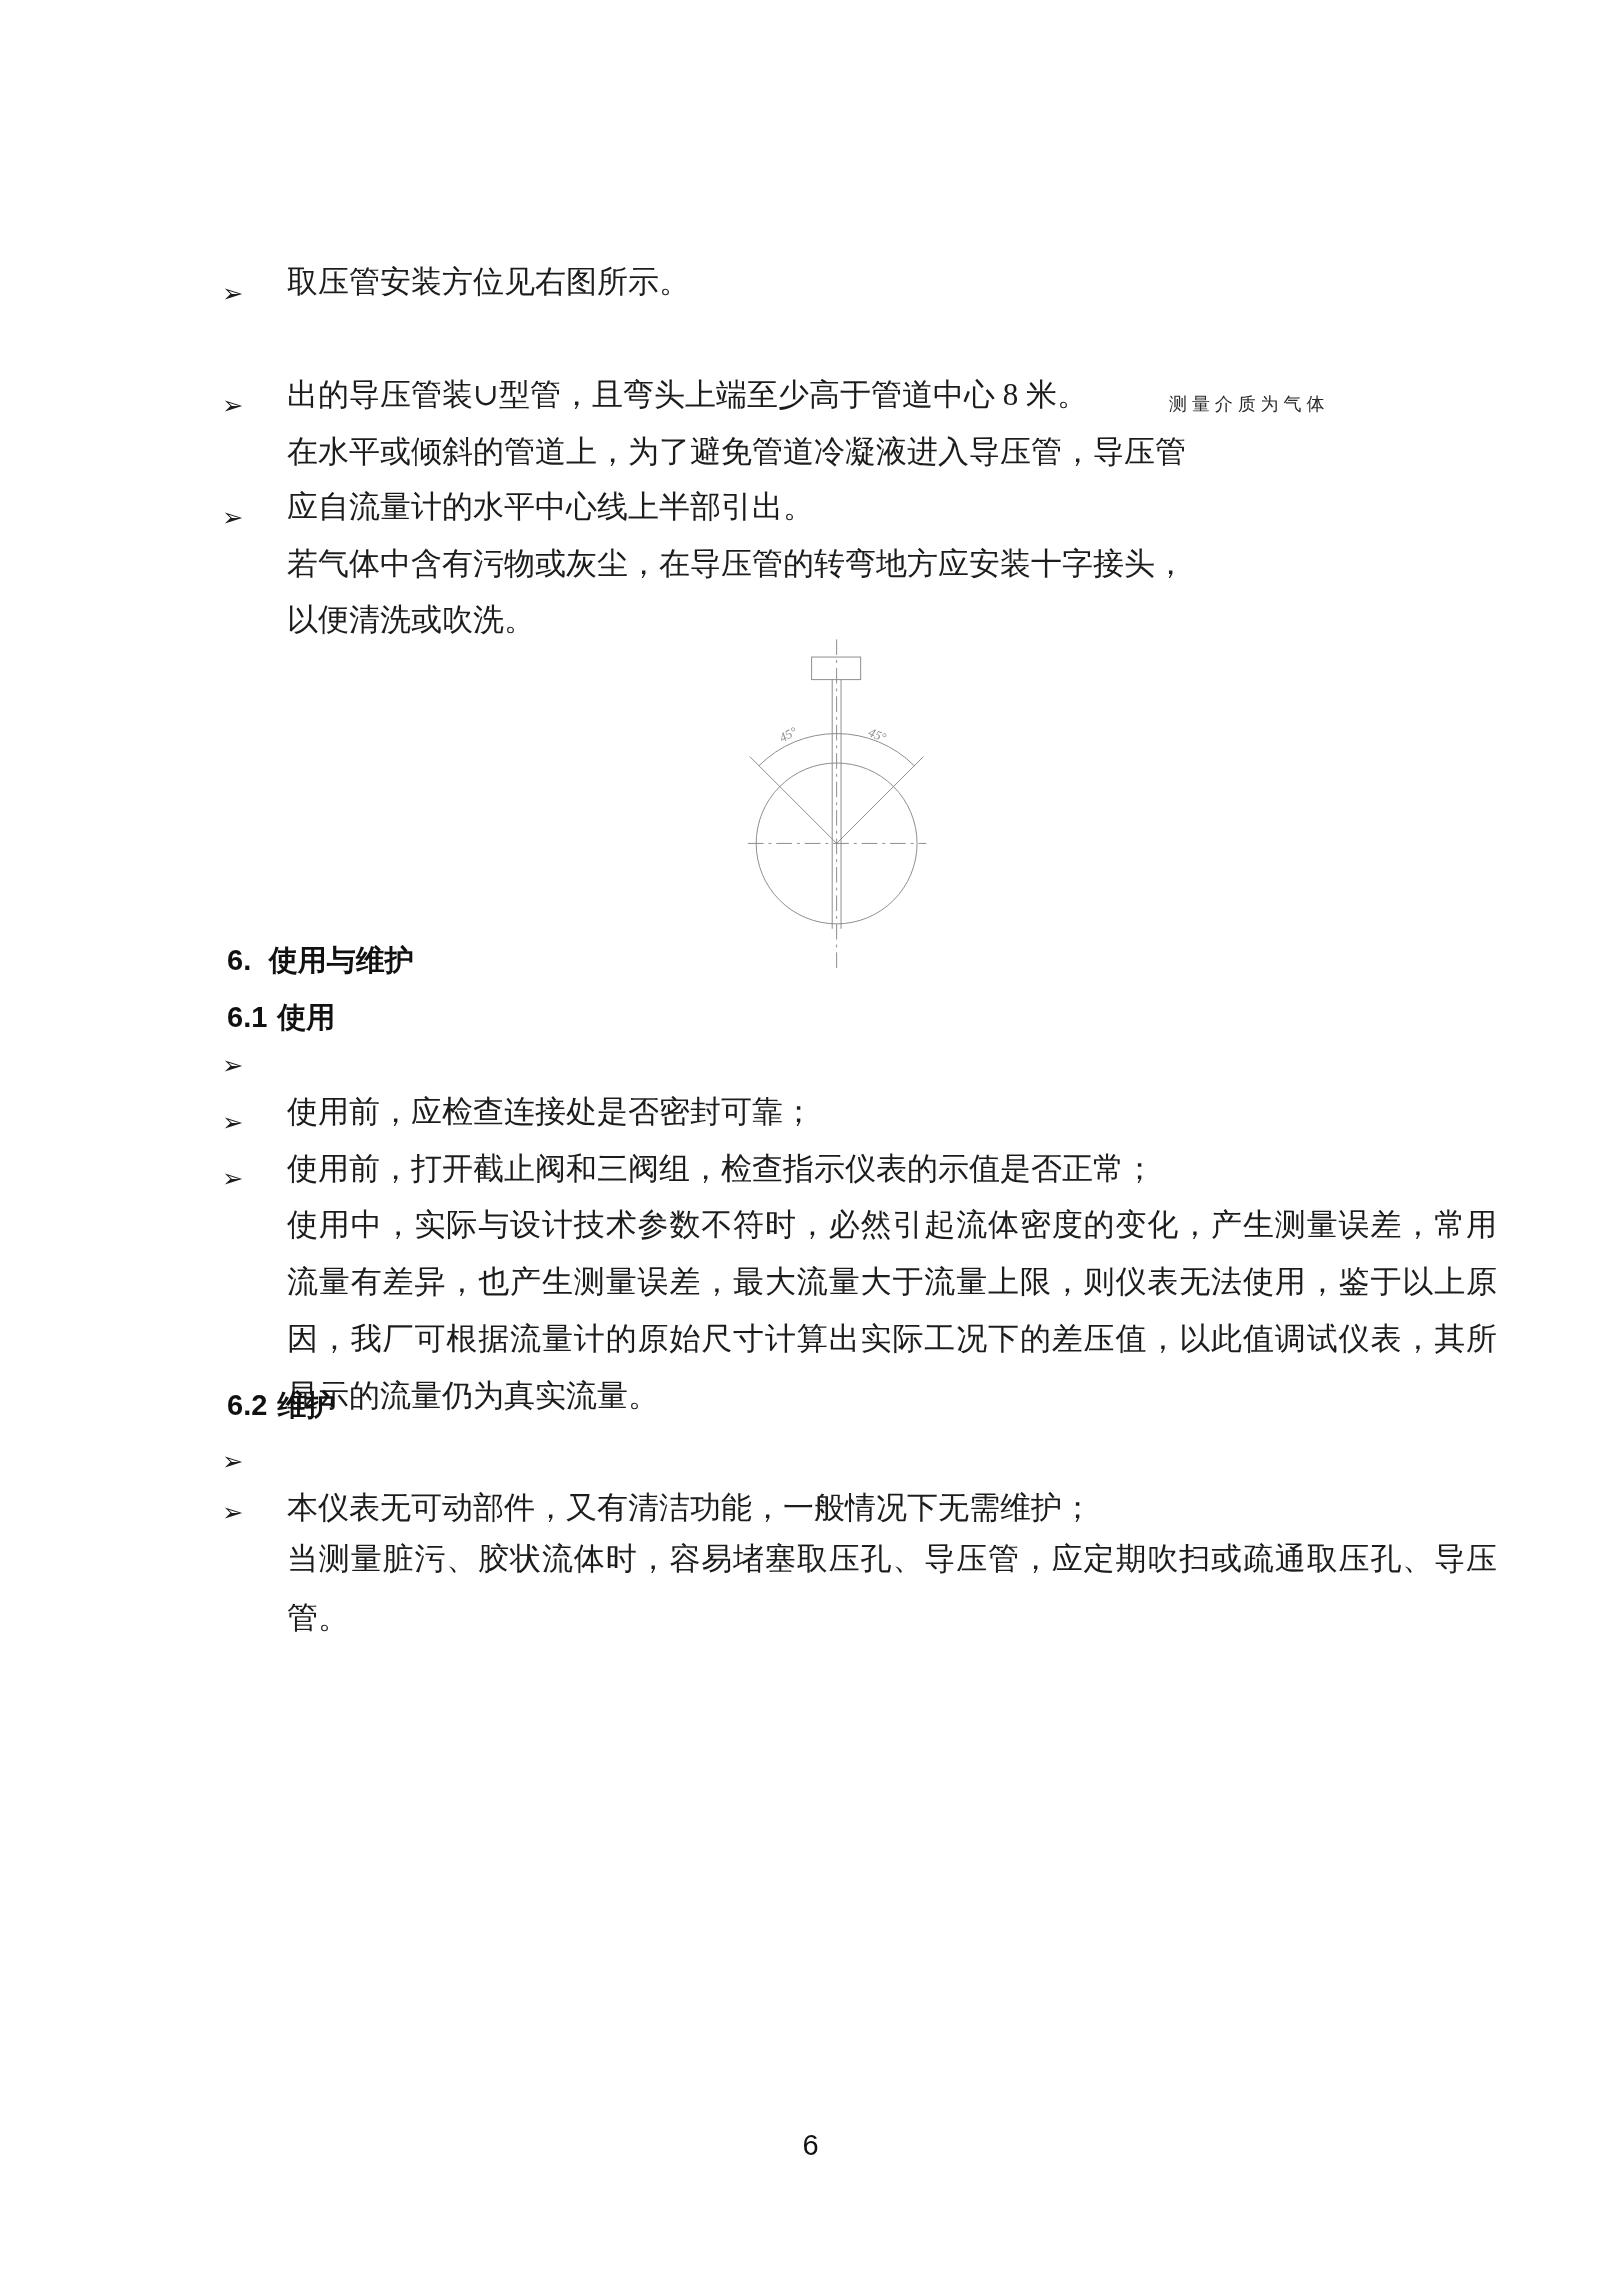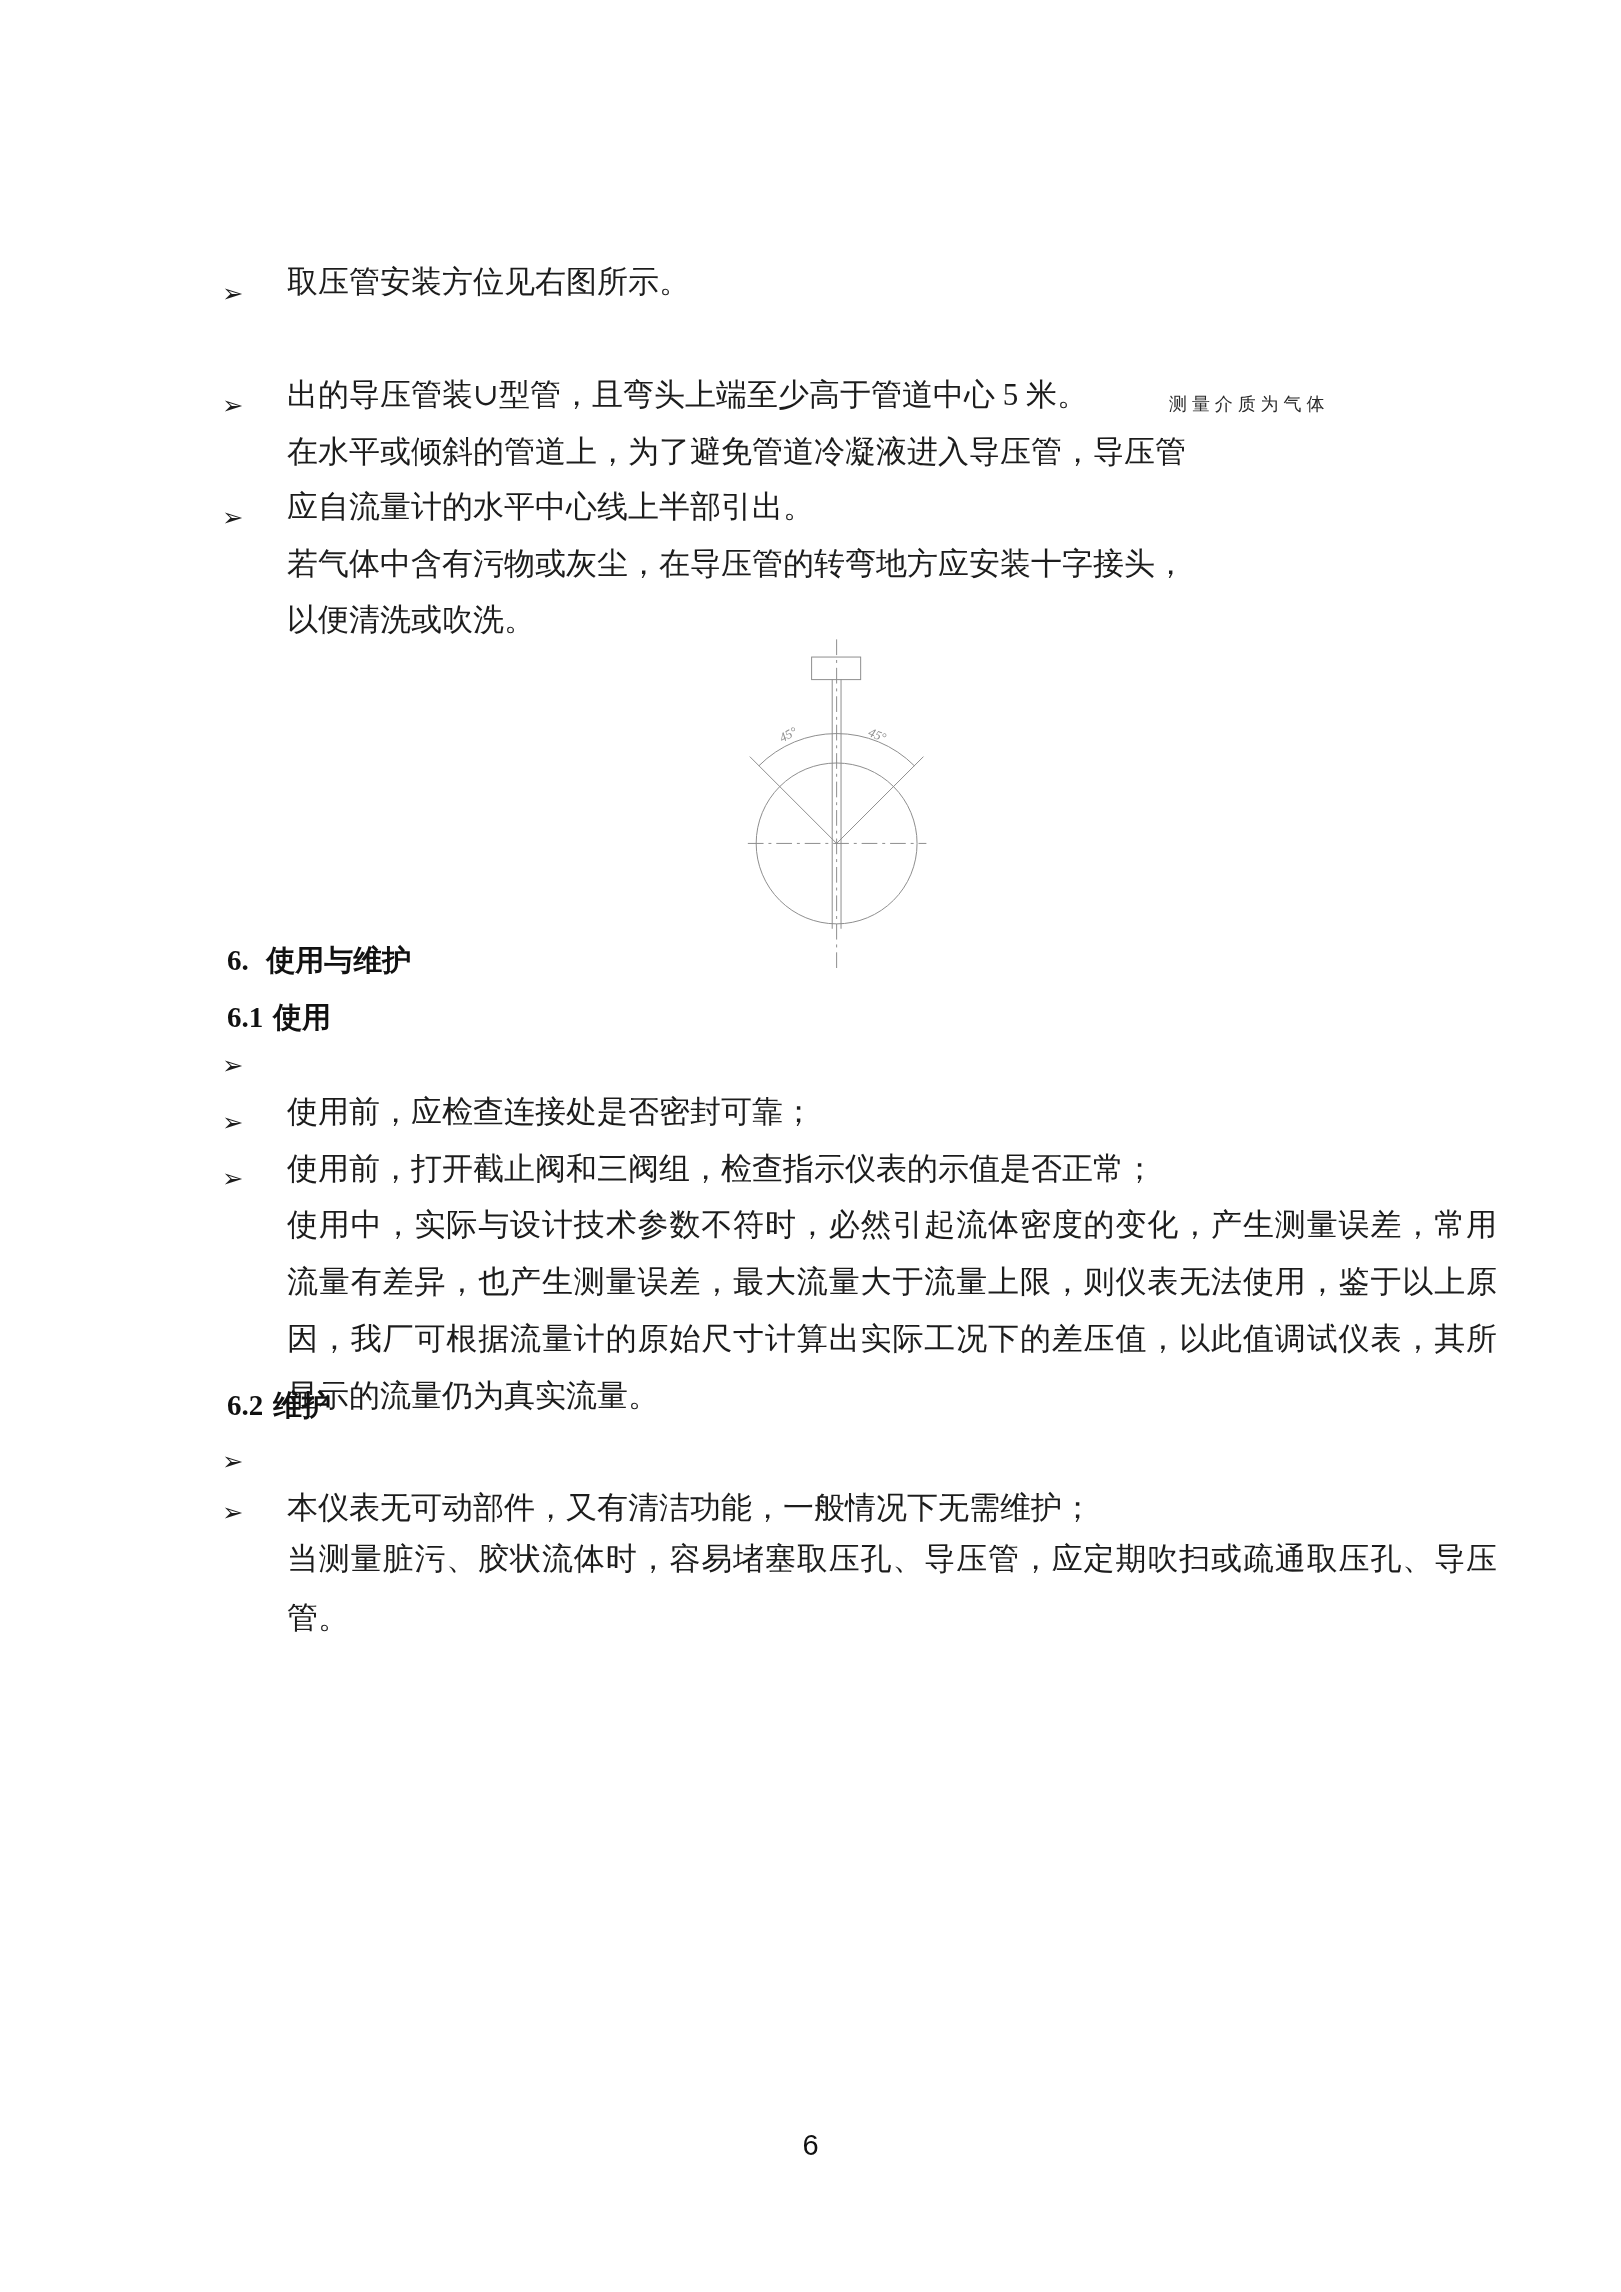--- a/index.html
+++ b/index.html
@@ -34,21 +34,21 @@
     line-height: 33px;
     font-family: "DejaVu Sans", sans-serif;
     color: #1c1c1c;
   }
   .heading {
     position: absolute;
     left: 227px;
     font-size: 29px;
     line-height: 39px;
     font-weight: bold;
-    font-family: Liberation Serif, serif;
+    font-family: Liberation Sans, sans-serif;
     color: #111111;
   }
   .heading .num-wide { margin-right: 17.6px; }
   .heading .num { margin-right: 9.8px; }
   .figure-caption {
     position: absolute;
     left: 1169px;
     top: 388px;
     font-size: 18px;
     line-height: 33px;
@@ -87,21 +87,21 @@
   }
 </style>
 </head>
 <body>
 
 <div class="page">
 
   <div class="line" style="top:219px">取压管安装方位见右图所示。</div>
 
   <span class="marker" style="top:277px">➢</span>
-  <div class="line" style="top:332px">出的导压管装∪型管，且弯头上端至少高于管道中心 5 米。</div>
+  <div class="line" style="top:332px">出的导压管装∪型管，且弯头上端至少高于管道中心 8 米。</div>
 
   <span class="marker" style="top:389px">➢</span>
   <div class="line" style="top:444px">应自流量计的水平中心线上半部引出。</div>
   <div class="line" style="top:389px">在水平或倾斜的管道上，为了避免管道冷凝液进入导压管，导压管</div>
 
   <div class="figure-caption">测量介质为气体</div>
 
   <span class="marker" style="top:501px">➢</span>
   <div class="line" style="top:501px">若气体中含有污物或灰尘，在导压管的转弯地方应安装十字接头，</div>
   <div class="line" style="top:557px">以便清洗或吹洗。</div>

